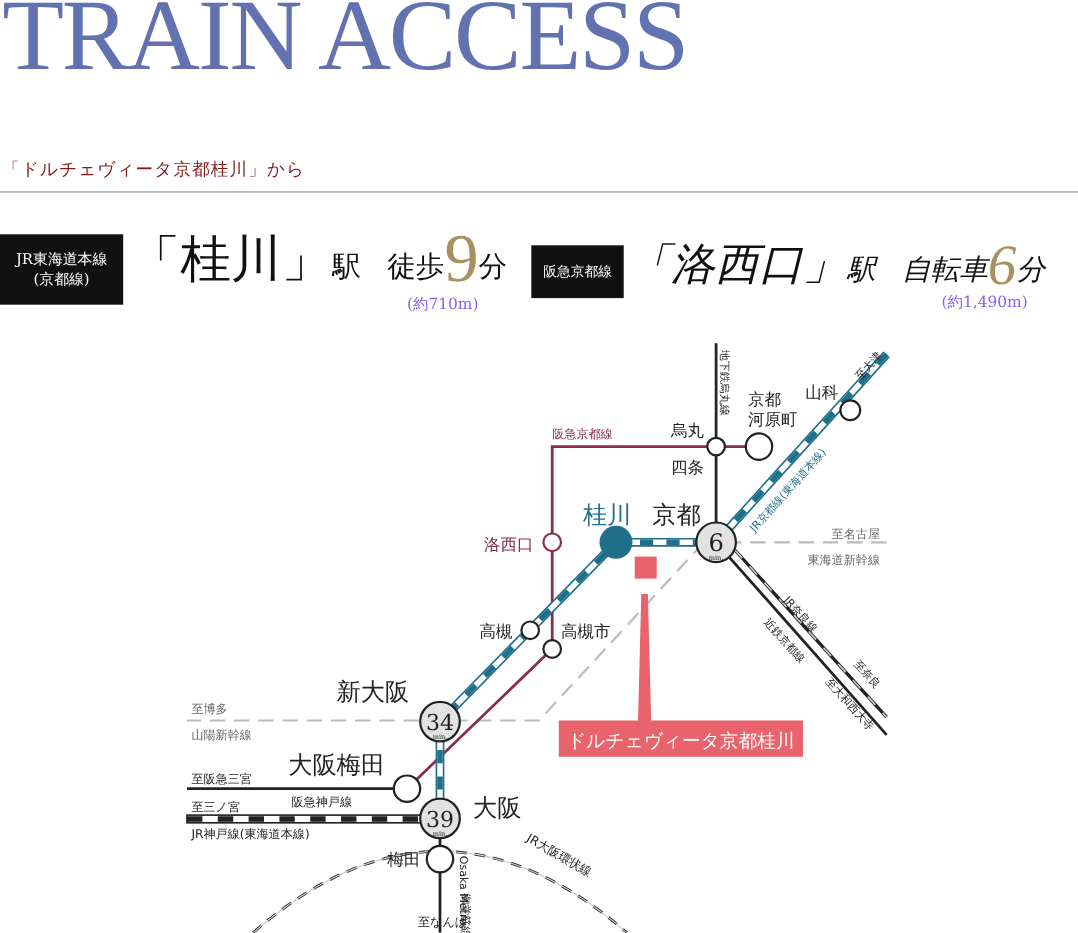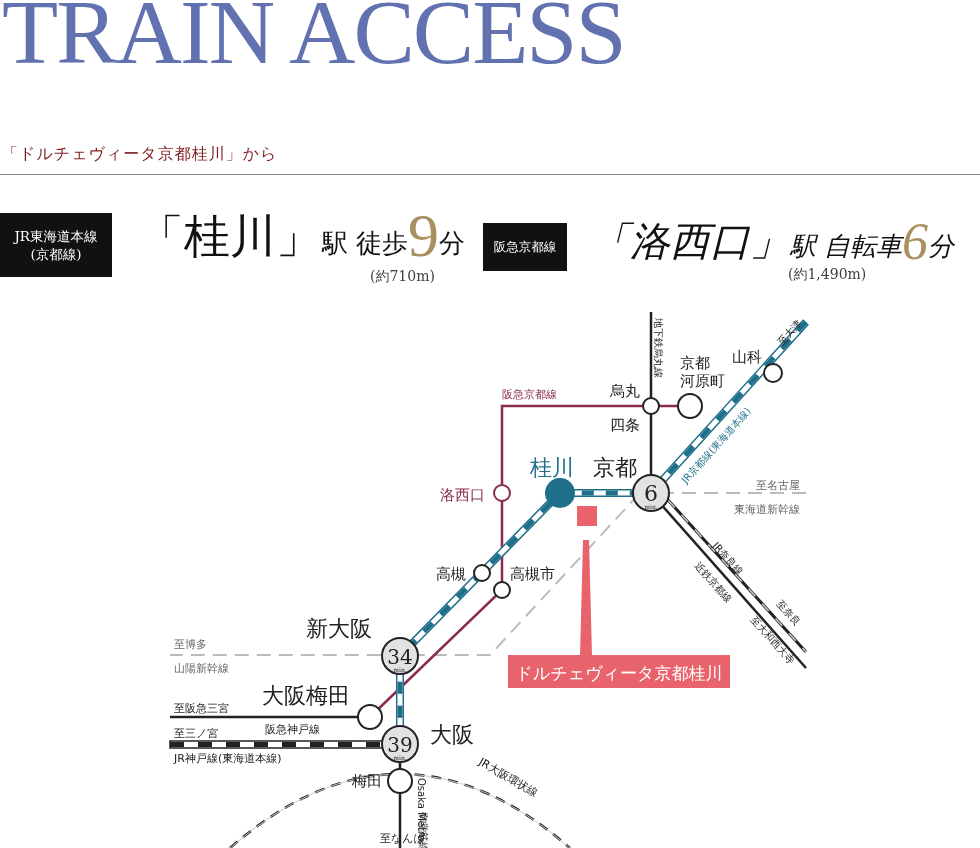--- a/index.html
+++ b/index.html
@@ -4,26 +4,26 @@
 <style>
   html, body { margin: 0; padding: 0; background: #ffffff; }
   body { width: 980px; height: 848px; position: relative; overflow: hidden; font-family: "DejaVu Serif", "Liberation Serif", serif; color: #222; }
   .title { position: absolute; left: 2px; top: -14px; font-family: "Liberation Serif", "DejaVu Serif", serif; font-size: 92px; color: #6272b0; letter-spacing: -2px; line-height: 1; white-space: nowrap; }
   .subtitle { position: absolute; left: 2px; top: 144px; font-size: 16px; color: #7f1d1d; letter-spacing: 1px; }
   .divider { position: absolute; left: 0; top: 174px; width: 980px; height: 0; border-top: 1.5px solid #8a8a8a; }
   .badge { position: absolute; background: #111; color: #fff; display: flex; flex-direction: column; align-items: center; justify-content: center; text-align: center; font-size: 13.5px; line-height: 1.35; }
   .badge.jr { left: 0; top: 213px; width: 112px; height: 64px; }
   .badge.hk { left: 483px; top: 223px; width: 84px; height: 48px; font-size: 12.5px; }
   .station-line { position: absolute; white-space: nowrap; color: #111; }
-  .bracket-name { font-size: 46px; margin-left: 20px; }
+  .bracket-name { font-size: 46px; }
   .eki { font-size: 26px; }
-  .mode { font-size: 26px; margin-left: 8px; }
+  .mode { font-size: 26px; margin-left: 24px; }
   .bignum { font-size: 62px; color: #a89060; font-family: "Liberation Serif", "DejaVu Serif", serif; vertical-align: -4px; }
   .fun { font-size: 26px; }
-  .dist { position: absolute; font-size: 14px; color: #404040; white-space: nowrap; }
+  .dist { position: absolute; font-size: 14px; color: #8b5cf6; white-space: nowrap; }
   svg.map { position: absolute; left: 0; top: 0; }
   .t { font-family: "DejaVu Sans", "Liberation Sans", sans-serif; }
   .s { font-family: "DejaVu Serif", "Liberation Serif", serif; }
 </style>
 </head>
 <body>
 
 <div class="title">TRAIN ACCESS</div>
 <div class="subtitle">「ドルチェヴィータ京都桂川」から</div>
 <div class="divider"></div>
@@ -36,21 +36,21 @@
   <span class="bracket-name">「桂川」</span><span class="eki">駅</span><span class="mode">徒歩</span><span class="bignum">9</span><span class="fun">分</span>
 </div>
 <div class="dist" style="left:370px; top:268px;">(約710m)</div>
 
 <div class="badge hk">
   <span>阪急京都線</span>
 </div>
 <div class="station-line" style="left:570px; top:212px;font-style:italic;">
   <span class="bracket-name" style="font-size:40px">「洛西口」</span><span class="eki">駅</span><span class="mode">自転車</span><span class="bignum" style="font-size:52px">6</span><span class="fun">分</span>
 </div>
-<div class="dist" style="left:788px; top:266px;">(約1,490m)</div>
+<div class="dist" style="left:856px; top:266px;">(約1,490m)</div>
 
 <svg class="map" width="980" height="848" viewBox="0 0 980 848">
 
   <g>
     <line x1="660" y1="493" x2="806" y2="493" stroke="#bbb" stroke-width="2" stroke-dasharray="14,8"></line>
     <polyline points="640,493 490,655 170,655" fill="none" stroke="#bbb" stroke-width="2" stroke-dasharray="14,8"></polyline>
   </g>
 
   <path d="M 230 848 Q 400 700 570 848" fill="none" stroke="#222" stroke-width="2.5" stroke-dasharray="10,7"></path>
   <path d="M 230 848 Q 400 700 570 848" fill="none" stroke="#ccc" stroke-width="1"></path>

